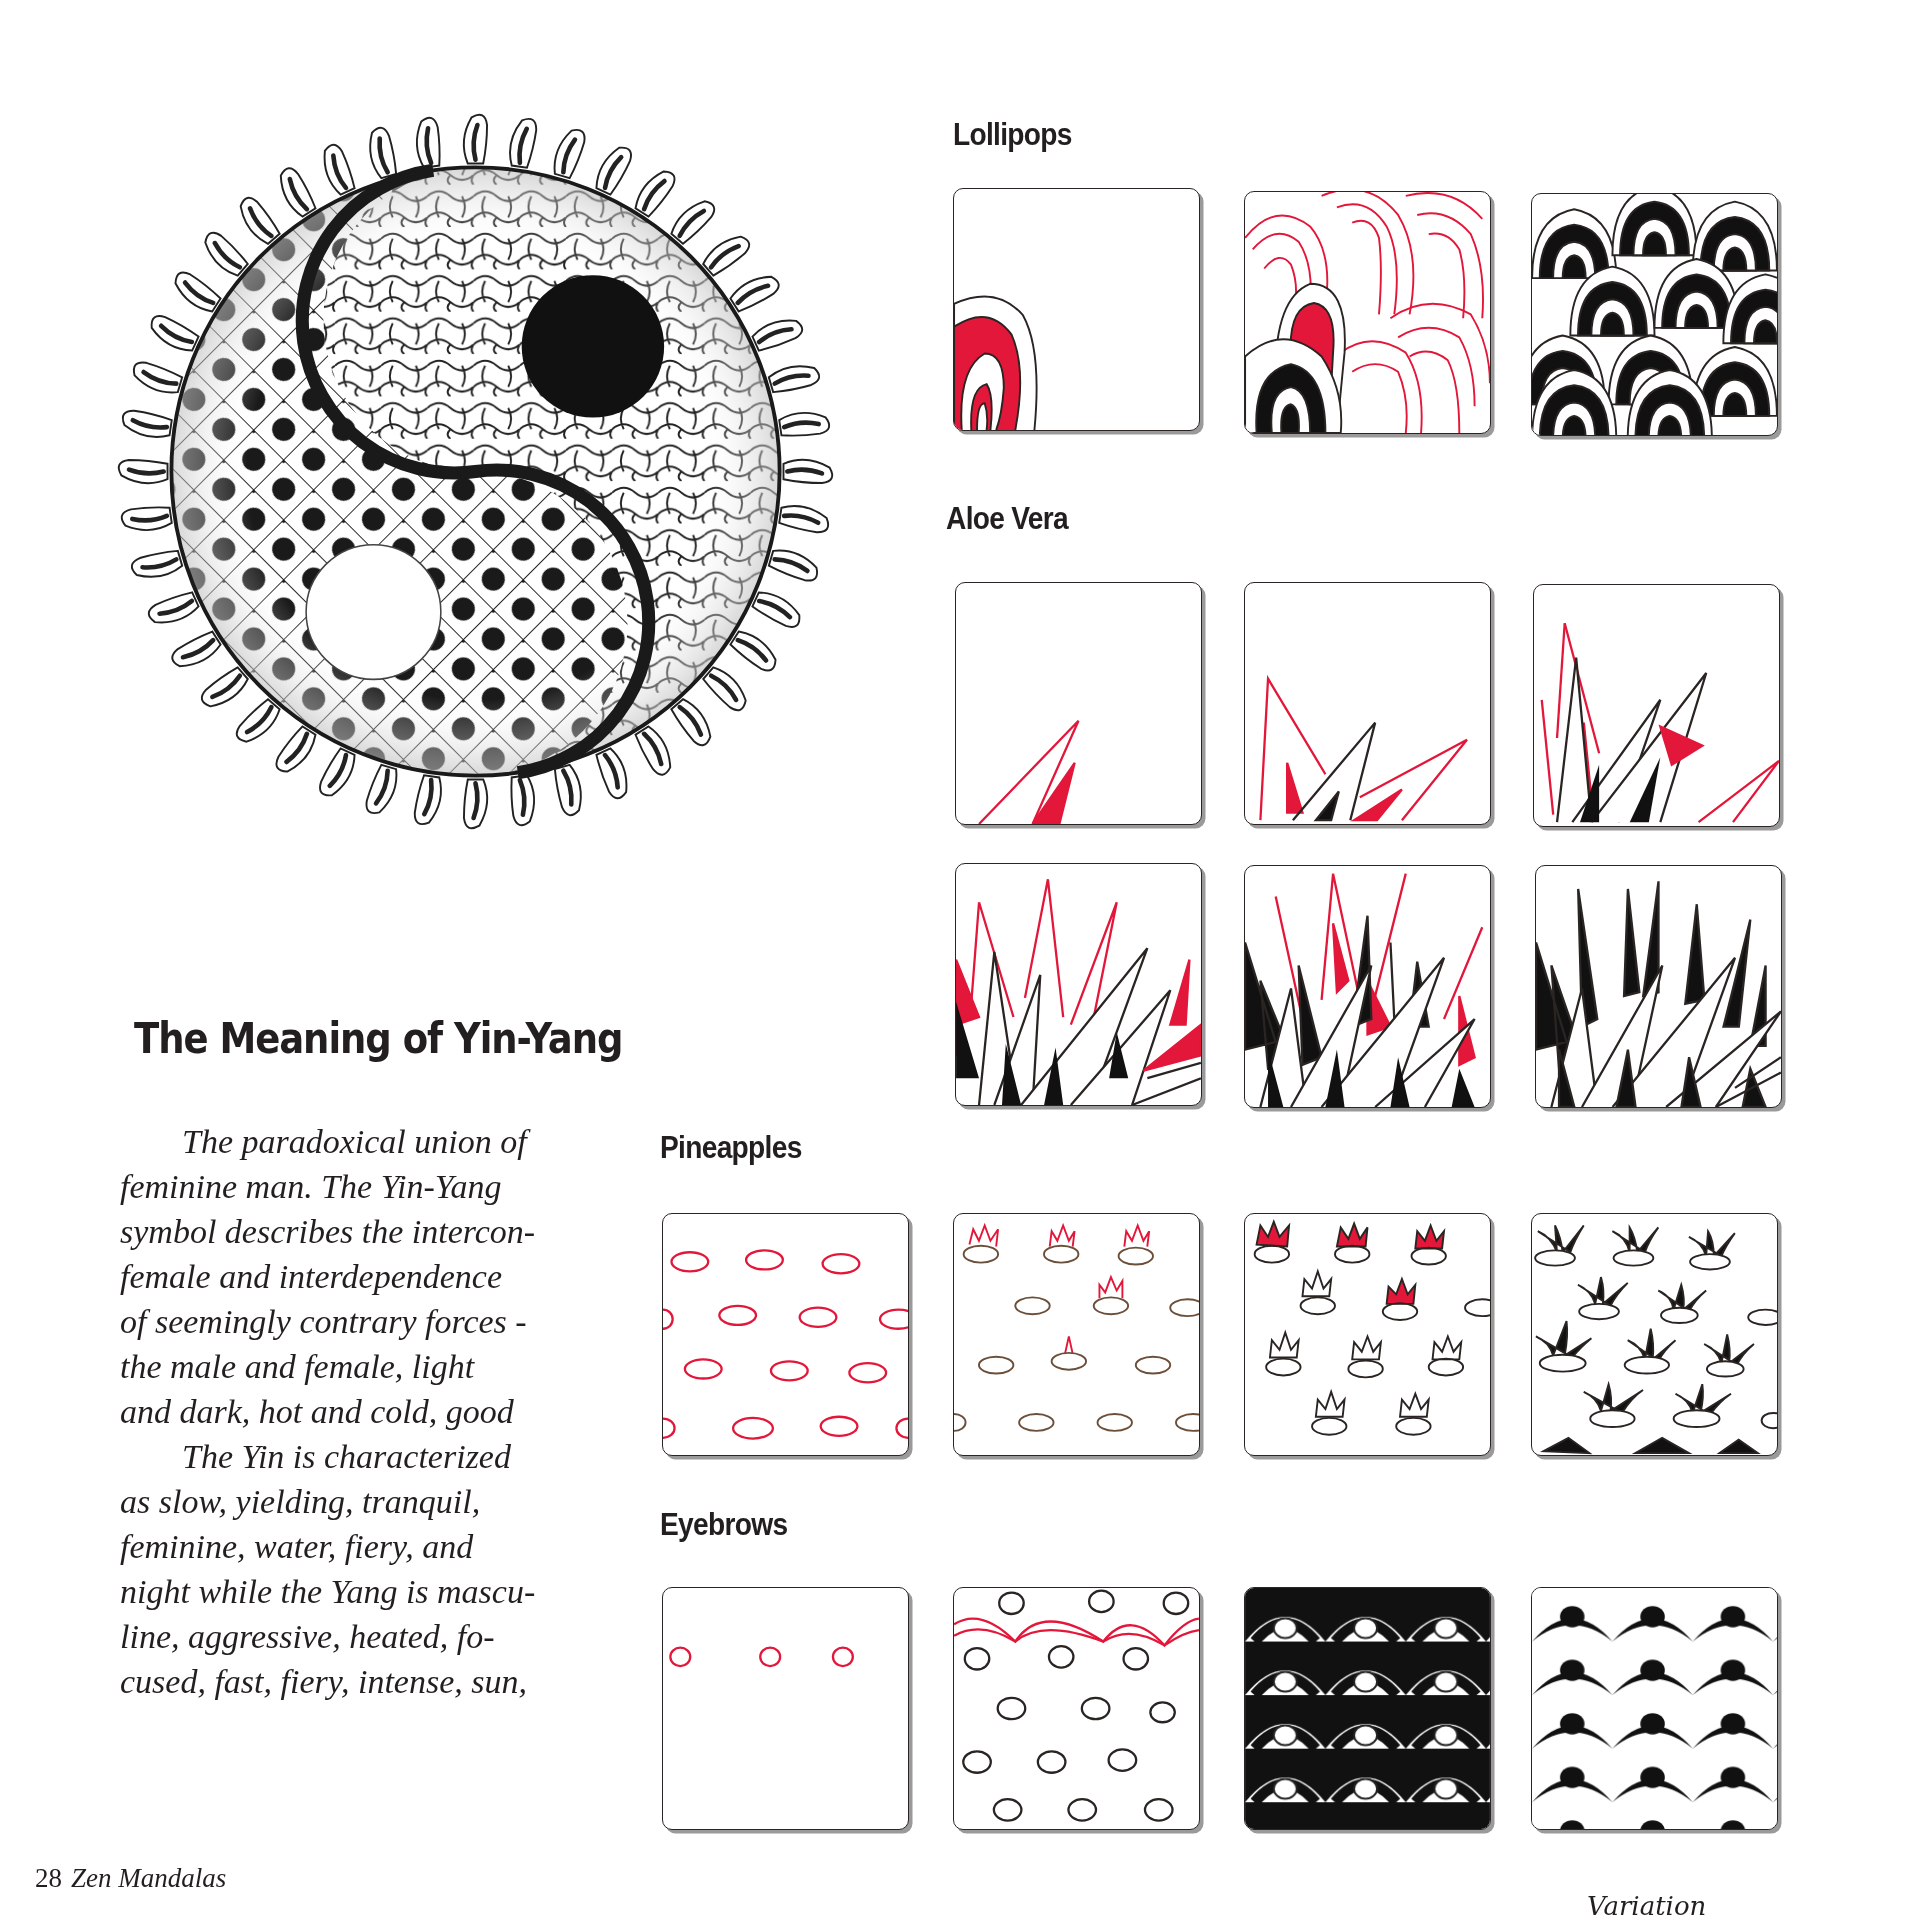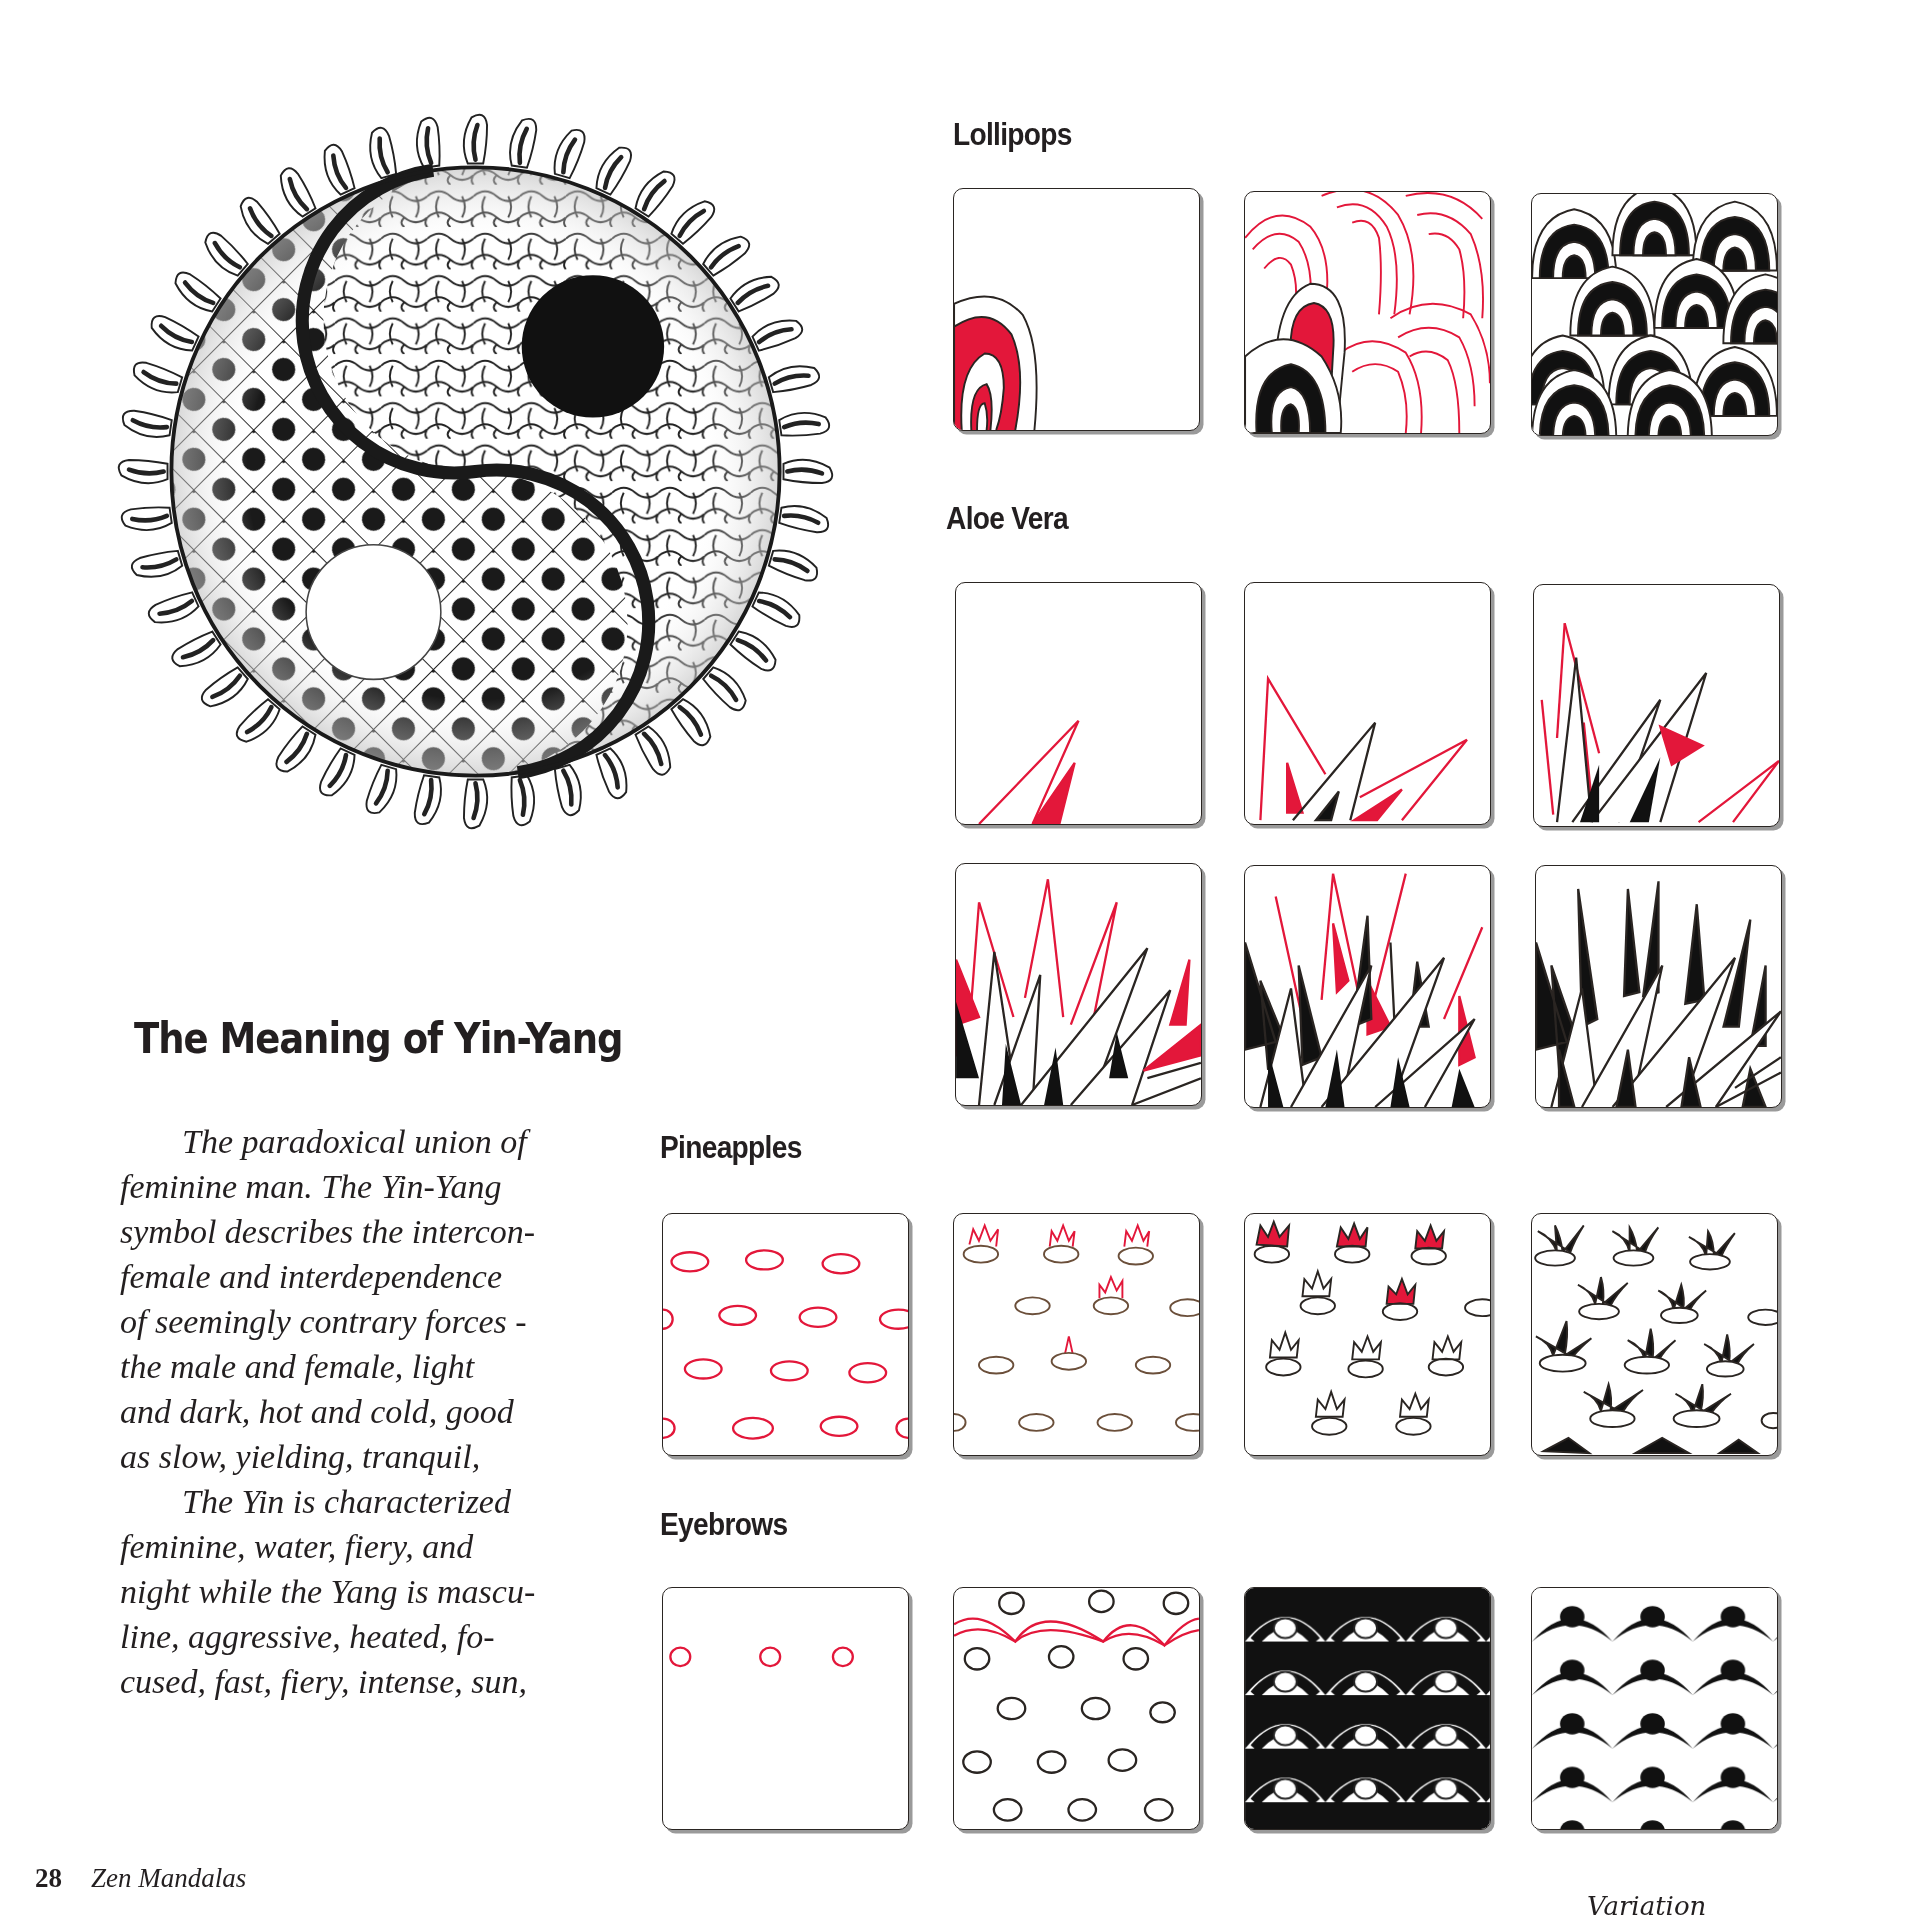--- a/index.html
+++ b/index.html
@@ -3,21 +3,21 @@
 <meta charset="utf-8">
 <style>
   html,body{margin:0;padding:0;background:#ffffff;}
   body{width:1967px;height:1967px;position:relative;overflow:hidden;font-family:"Liberation Serif",serif;color:#231f20;}
   #mandala{position:absolute;left:104px;top:100px;width:743px;height:743px;}
   .title{position:absolute;left:134px;top:1013px;font-family:"DejaVu Sans",sans-serif;font-weight:bold;font-size:43px;letter-spacing:-1.2px;transform:scaleX(0.86);transform-origin:left top;white-space:nowrap;}
   .body{position:absolute;left:120px;top:1119px;width:520px;font-family:Liberation Serif, serif;font-style:italic;font-size:34px;line-height:45px;}
   .body .ln{display:block;white-space:nowrap;}
   .body .ind{padding-left:62px;}
   .footer{position:absolute;left:35px;top:1863px;font-style:italic;font-size:27px;white-space:nowrap;}
-  .footer .num{font-style:normal;margin-right:29px;font-weight:bold;}
+  .footer .num{font-style:normal;margin-right:9px;}
   .label{position:absolute;font-family:"Liberation Sans",sans-serif;font-weight:bold;font-size:32px;letter-spacing:-0.8px;transform:scaleX(0.88);transform-origin:left top;white-space:nowrap;}
   .tile{position:absolute;width:247px;height:243px;background:#fff;border:1.5px solid #2a2522;border-radius:10px;box-shadow:3.5px 3.5px 0 #9a9a9a;overflow:hidden;box-sizing:border-box;}
   .tile svg{width:100%;height:100%;display:block;}
   .variation{position:absolute;left:1587px;top:1843px;font-family:"DejaVu Serif",serif;font-style:italic;font-size:26px;white-space:nowrap;margin-top:48px;}
 </style>
 </head>
 <body>
 
 <svg id="mandala" viewBox="0 0 1930 1930" xmlns="http://www.w3.org/2000/svg">
   <defs>
@@ -237,22 +237,22 @@
 <div class="title">The Meaning of Yin-Yang</div>
 
 <div class="body">
   <span class="ln ind">The paradoxical union of</span>
   <span class="ln">feminine man. The Yin-Yang</span>
   <span class="ln">symbol describes the intercon-</span>
   <span class="ln">female and interdependence</span>
   <span class="ln">of seemingly contrary forces -</span>
   <span class="ln">the male and female, light</span>
   <span class="ln">and dark, hot and cold, good</span>
+  <span class="ln ind">The Yin is characterized</span>
   <span class="ln">as slow, yielding, tranquil,</span>
-  <span class="ln ind">The Yin is characterized</span>
   <span class="ln">feminine, water, fiery, and</span>
   <span class="ln">night while the Yang is mascu-</span>
   <span class="ln">line, aggressive, heated, fo-</span>
   <span class="ln">cused, fast, fiery, intense, sun,</span>
 </div>
 
 <div class="footer">
   <span class="num">28</span><span>Zen Mandalas</span>
 </div>
 

